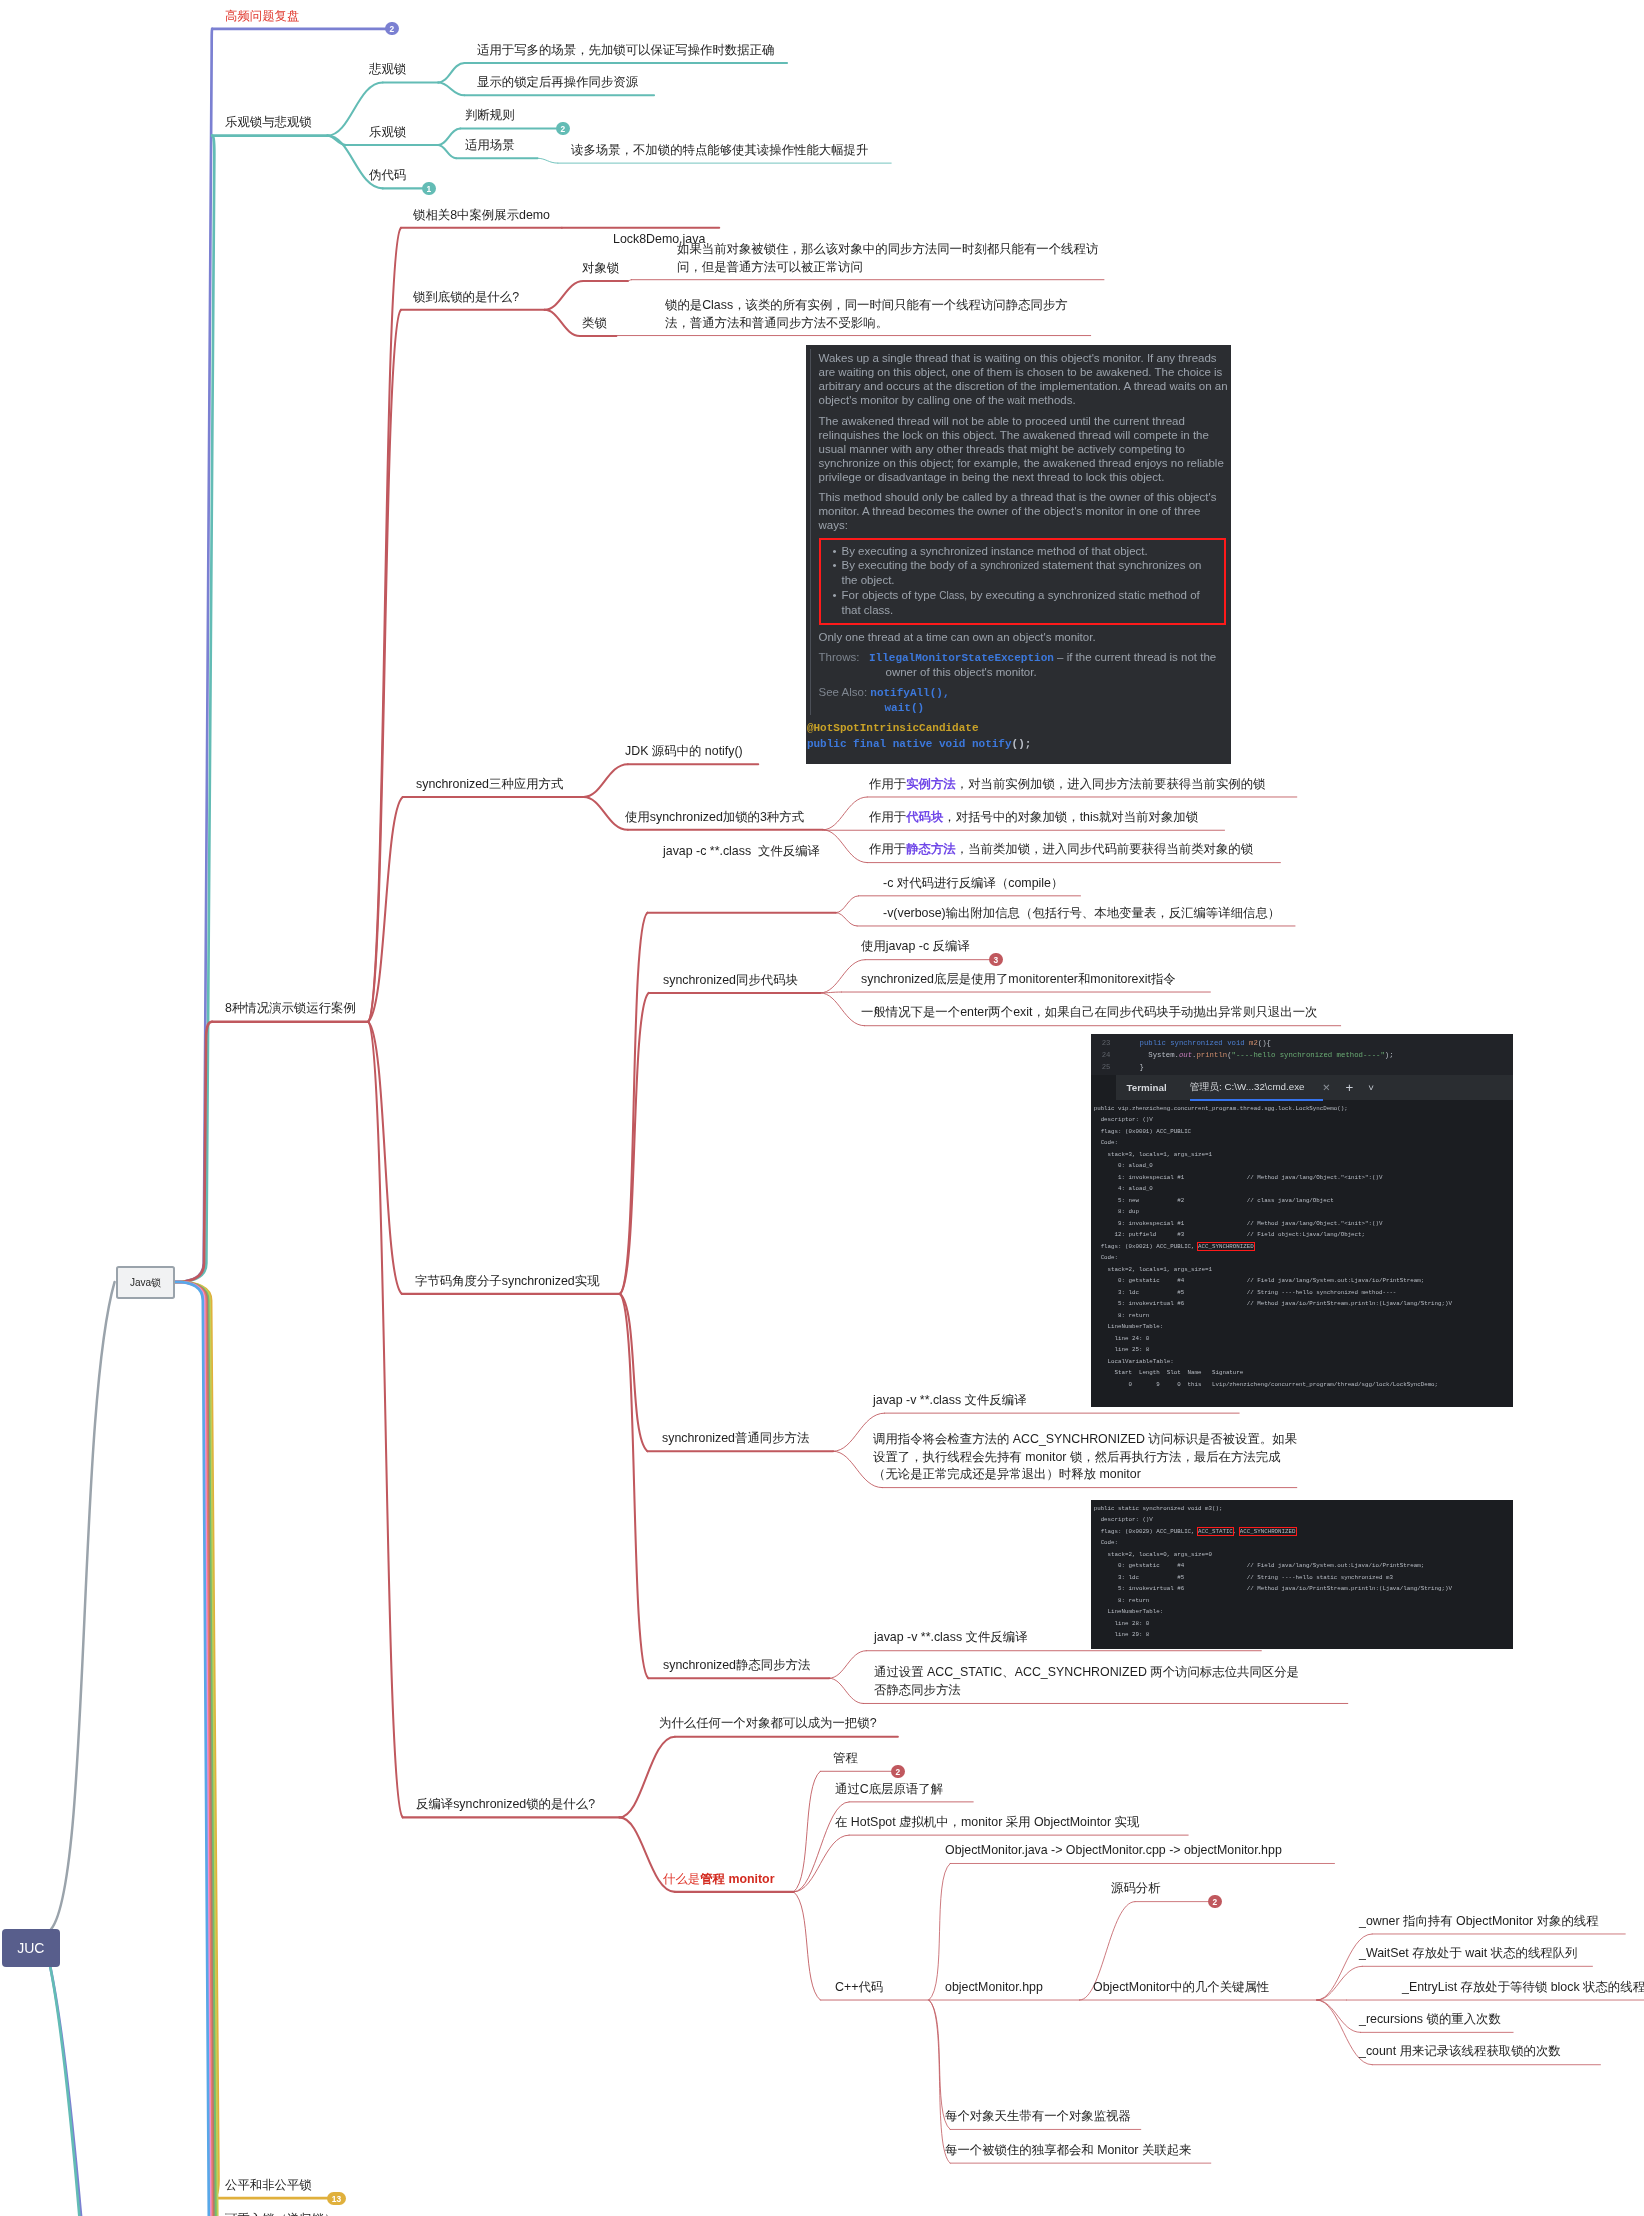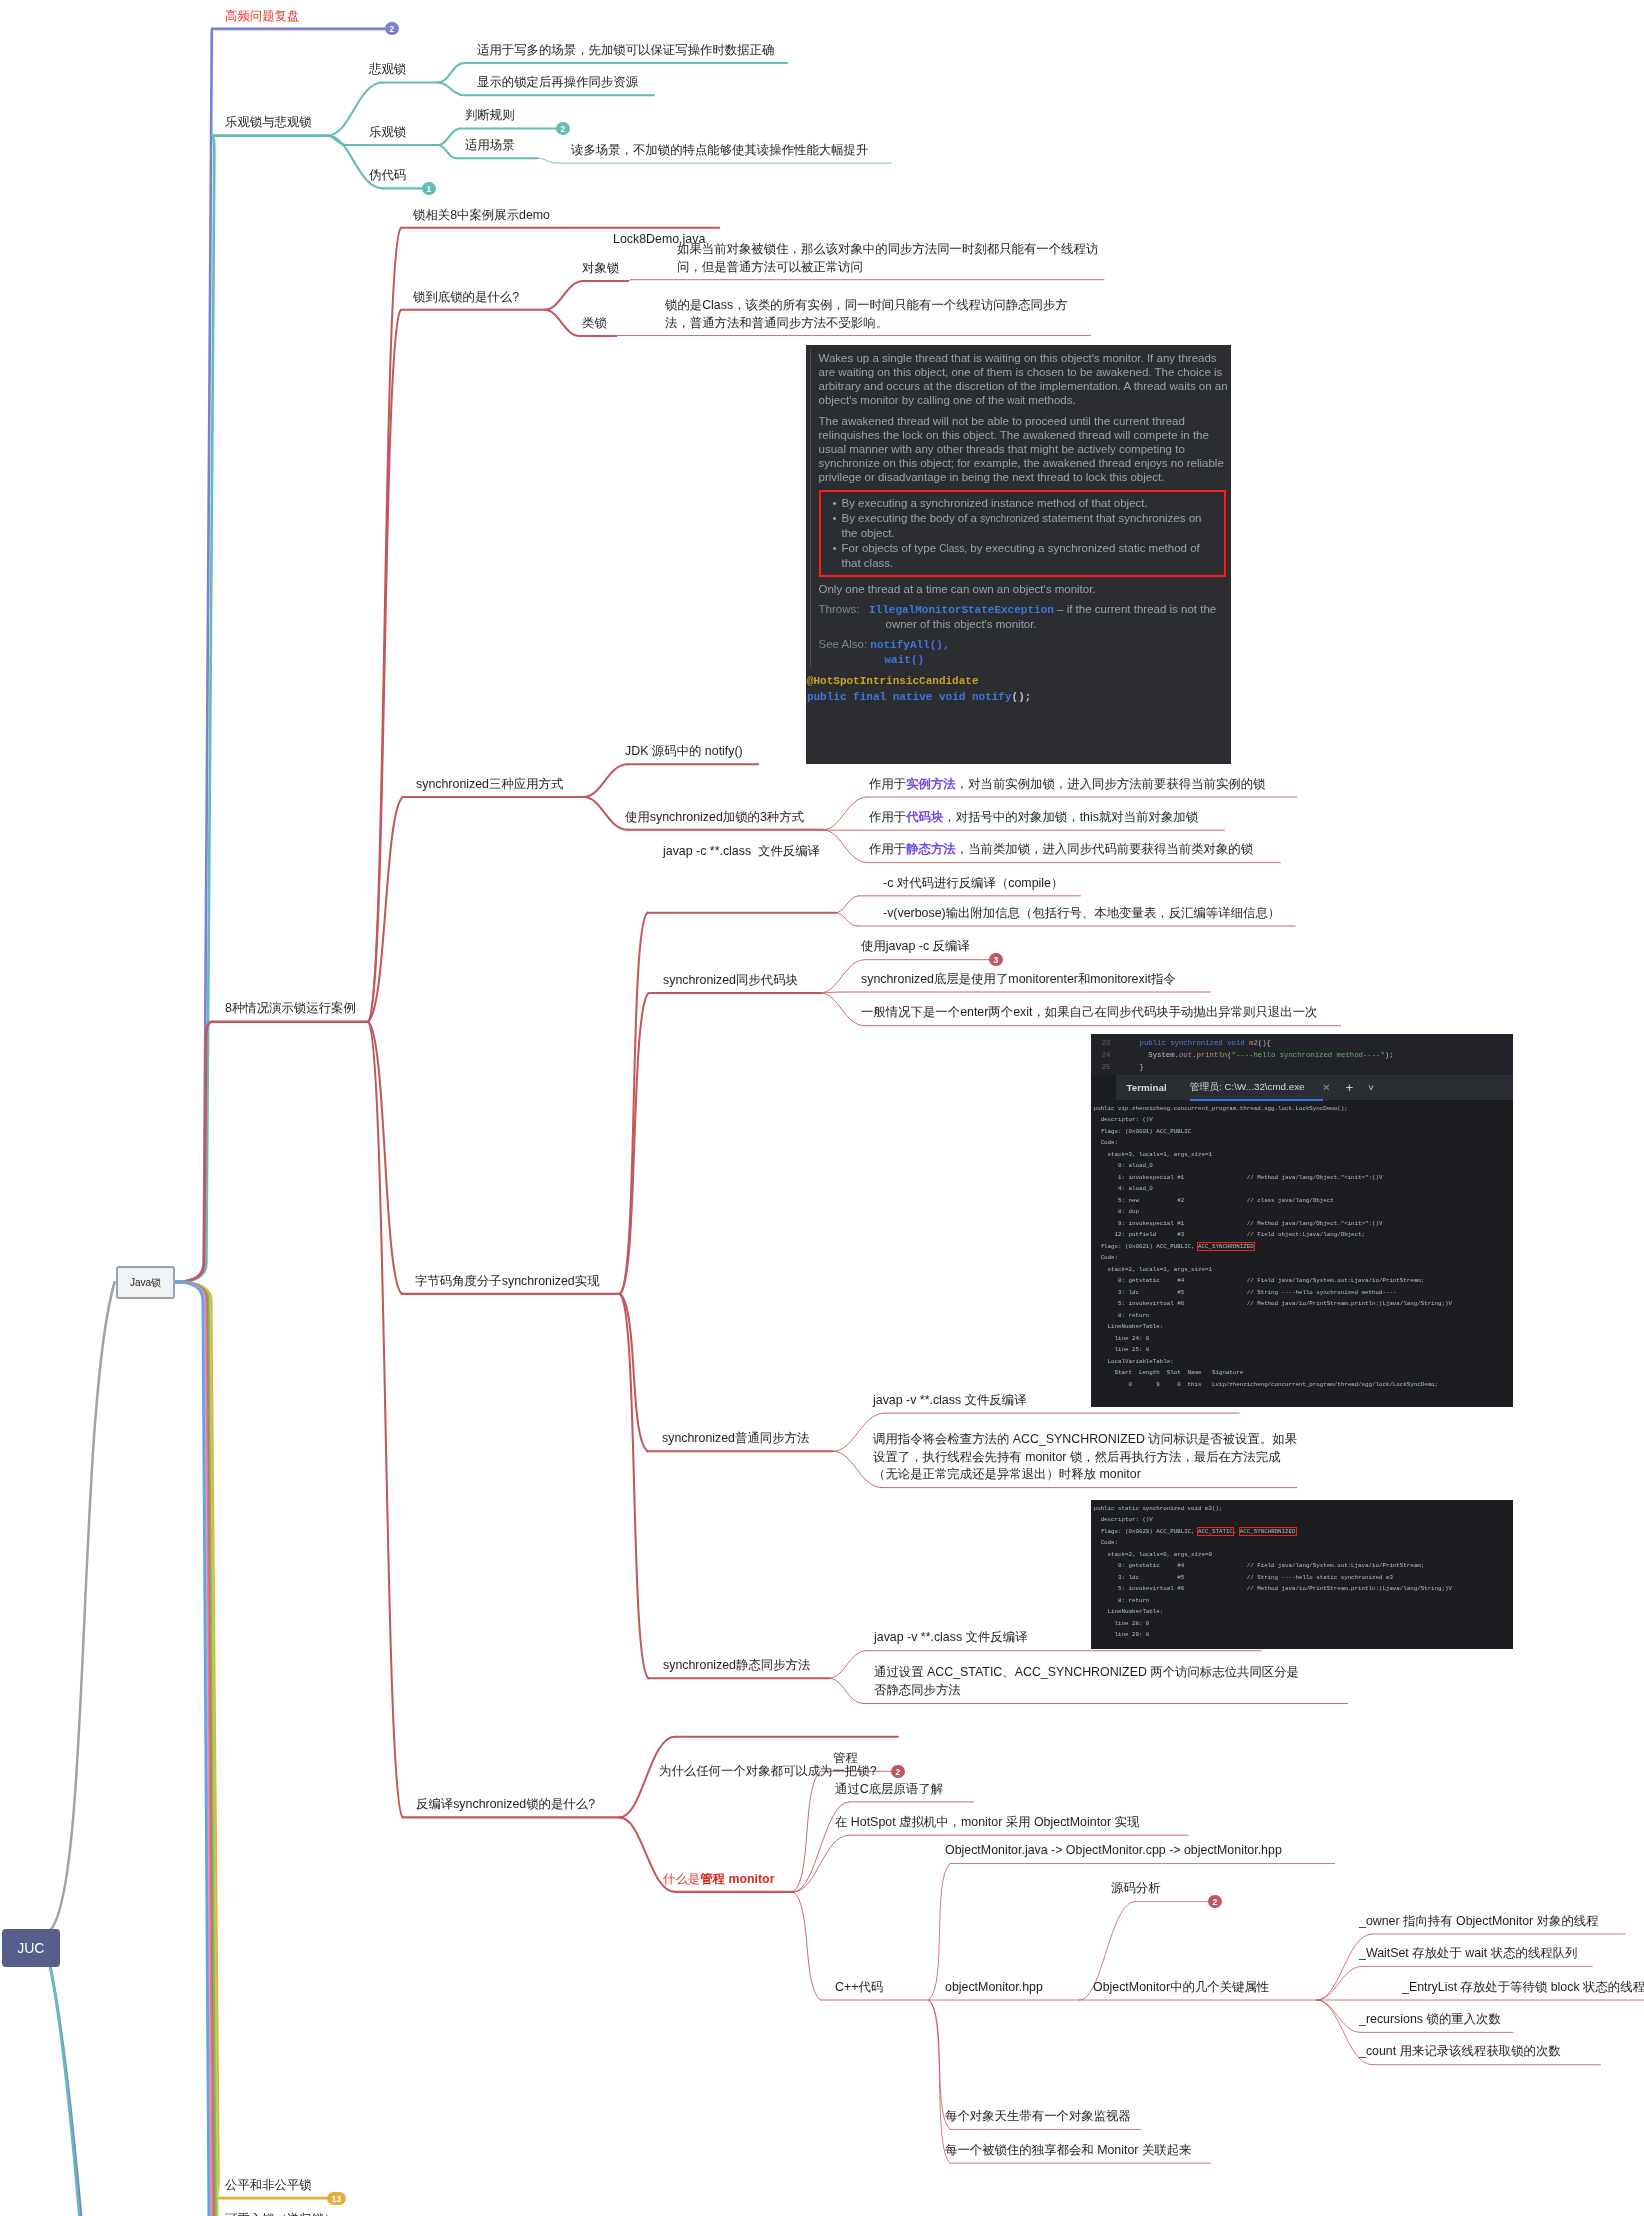--- a/index.html
+++ b/index.html
@@ -208,20 +208,21 @@
 <div class="rootbox" style="left:1.8px;top:1929px;width:58px;height:38px;background:#585e8c">
       <span>JUC</span>
     </div>
 <div class="jbox" style="left:116px;top:1266px;width:59px;height:33px">
       <span>Java锁</span>
     </div>
 <div class="panel" id="p-javadoc" style="left: 806px; top: 345px; width: 425px; height: 419px;">
       <div class="inner">
         <p><span class="">Wakes up a single thread that is waiting on this object's monitor. If any threads are waiting on this object, one of them is chosen to be awakened. The choice is arbitrary and occurs at the discretion of the implementation. A thread waits on an object's monitor by calling one of the </span><span class="m">wait</span><span class=""> methods.</span></p>
         <p><span class="">The awakened thread will not be able to proceed until the current thread relinquishes the lock on this object. The awakened thread will compete in the usual manner with any other threads that might be actively competing to synchronize on this object; for example, the awakened thread enjoys no reliable privilege or disadvantage in being the next thread to lock this object.</span></p>
+        <p><span class="">This method should only be called by a thread that is the owner of this object's monitor. A thread becomes the owner of the object's monitor in one of three ways:</span></p>
         <div class="hlbox">
           <ul>
             <li><span class="">By executing a synchronized instance method of that object.</span></li>
             <li><span class="">By executing the body of a </span><span class="m">synchronized</span><span class=""> statement that synchronizes on the object.</span></li>
             <li><span class="">For objects of type </span><span class="m">Class,</span><span class=""> by executing a synchronized static method of that class.</span></li>
           </ul>
         </div>
         <p>Only one thread at a time can own an object's monitor.</p>
         <p class="hang"><span class="rowlbl">Throws:</span>&nbsp;&nbsp; <span class="k">IllegalMonitorStateException</span><span class=""> – if the current thread is not the owner of this object's monitor.</span></p>
         <p><span class="rowlbl">See Also:</span> <span class="k">notifyAll(),</span><br><span style="display:inline-block;width:66px"></span><span class="k">wait()</span></p>
@@ -317,21 +318,21 @@
       <div class="lbl " style="left: 861px; top: 971px;">synchronized底层是使用了monitorenter和monitorexit指令</div>
       <div class="lbl " style="left: 861px; top: 1004px;">一般情况下是一个enter两个exit，如果自己在同步代码块手动抛出异常则只退出一次</div>
       <div class="lbl " style="left: 663px; top: 972px;">synchronized同步代码块</div>
       <div class="lbl " style="left: 873px; top: 1392px;">javap -v **.class 文件反编译</div>
       <div class="lbl " style="left: 873px; top: 1431px;">调用指令将会检查方法的 ACC_SYNCHRONIZED 访问标识是否被设置。如果<br>设置了，执行线程会先持有 monitor 锁，然后再执行方法，最后在方法完成<br>（无论是正常完成还是异常退出）时释放 monitor</div>
       <div class="lbl " style="left: 662px; top: 1430px;">synchronized普通同步方法</div>
       <div class="lbl " style="left: 874px; top: 1629px;">javap -v **.class 文件反编译</div>
       <div class="lbl " style="left: 874px; top: 1664px;">通过设置 ACC_STATIC、ACC_SYNCHRONIZED 两个访问标志位共同区分是<br>否静态同步方法</div>
       <div class="lbl " style="left: 663px; top: 1657px;">synchronized静态同步方法</div>
       <div class="lbl " style="left: 415px; top: 1273px;">字节码角度分子synchronized实现</div>
-      <div class="lbl " style="left: 659px; top: 1715px; margin-top: 48px;">为什么任何一个对象都可以成为一把锁?</div>
+      <div class="lbl " style="left: 659px; top: 1715px;">为什么任何一个对象都可以成为一把锁?</div>
       <div class="lbl " style="left: 833px; top: 1750px;">管程</div>
       <div class="lbl " style="left: 835px; top: 1781px;">通过C底层原语了解</div>
       <div class="lbl " style="left: 835px; top: 1814px;">在 HotSpot 虚拟机中，monitor 采用 ObjectMointor 实现</div>
       <div class="lbl " style="left: 945px; top: 1842px;">ObjectMonitor.java -&gt; ObjectMonitor.cpp -&gt; objectMonitor.hpp</div>
       <div class="lbl " style="left: 1111px; top: 1880px;">源码分析</div>
       <div class="lbl " style="left: 1359px; top: 1913px;">_owner 指向持有 ObjectMonitor 对象的线程</div>
       <div class="lbl " style="left: 1359px; top: 1945px;">_WaitSet 存放处于 wait 状态的线程队列</div>
       <div class="lbl " style="left: 1359px; top: 1979px; margin-left: 43px;">_EntryList 存放处于等待锁 block 状态的线程队列</div>
       <div class="lbl " style="left: 1359px; top: 2011px;">_recursions 锁的重入次数</div>
       <div class="lbl " style="left: 1359px; top: 2043px;">_count 用来记录该线程获取锁的次数</div>

